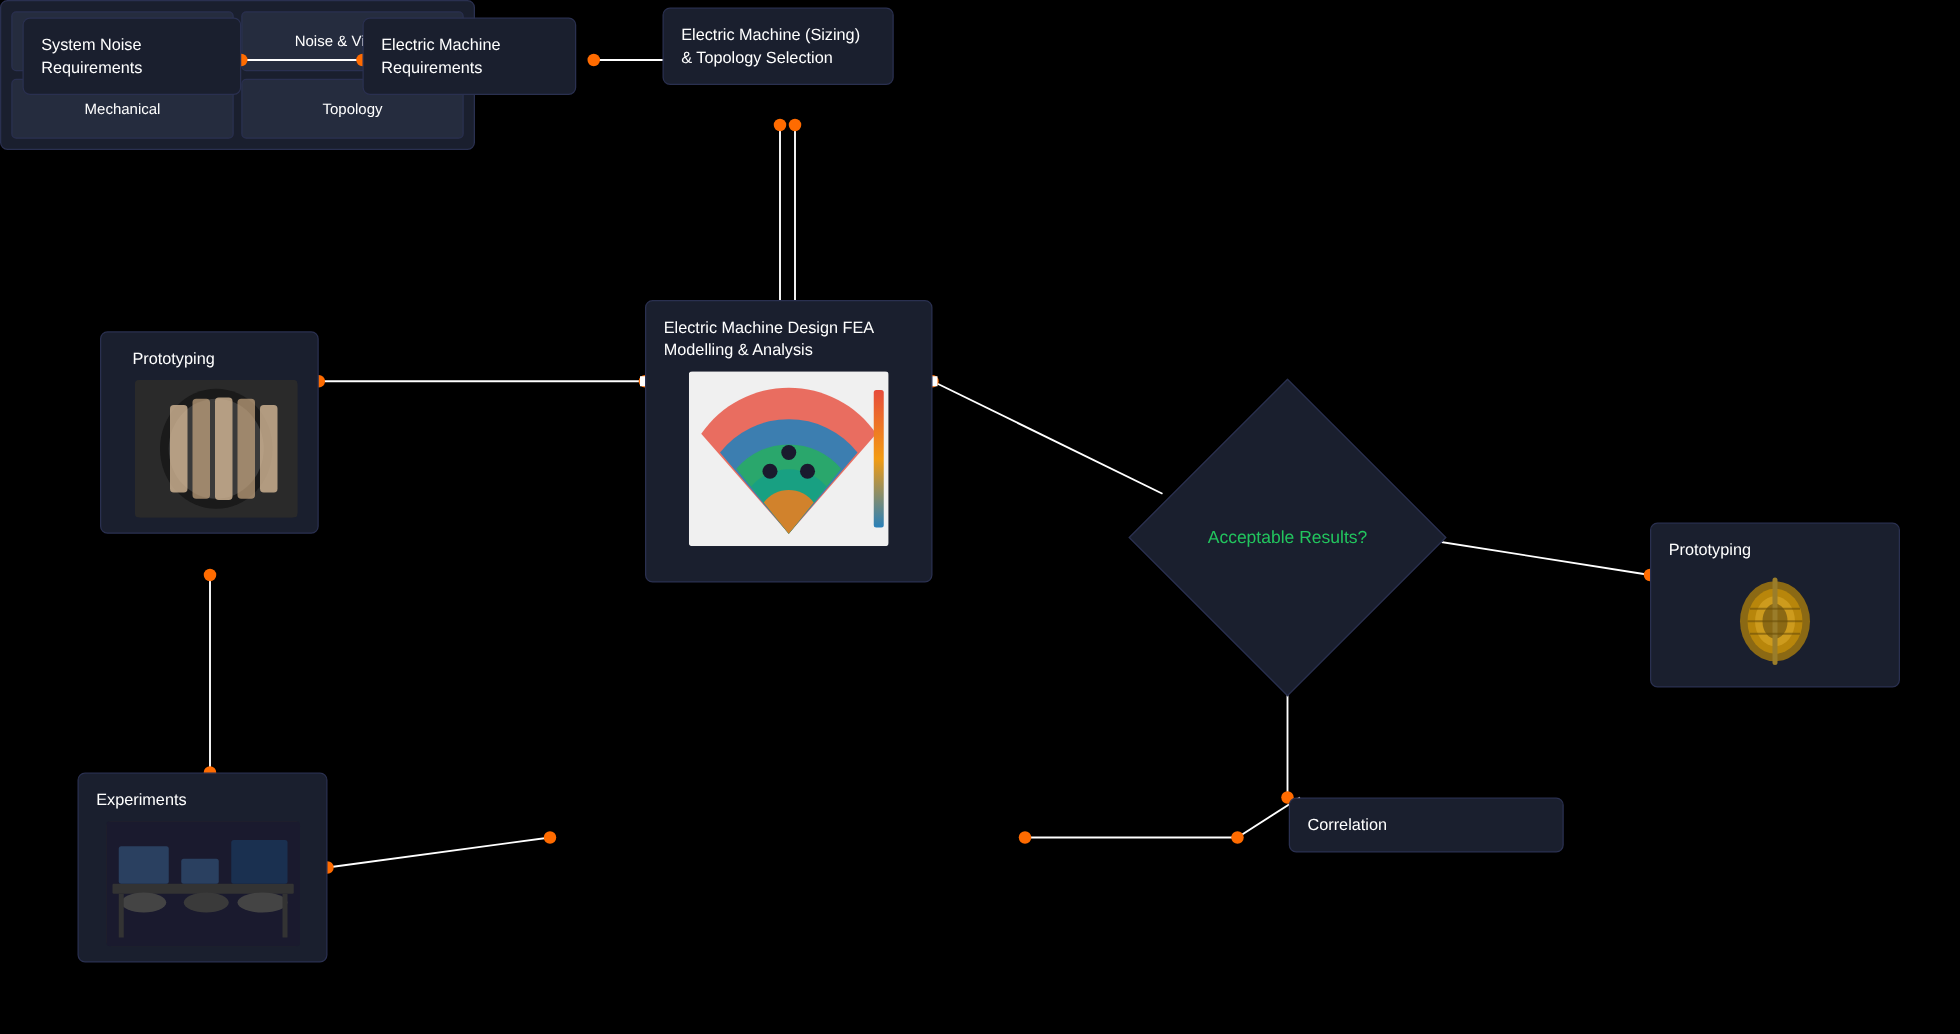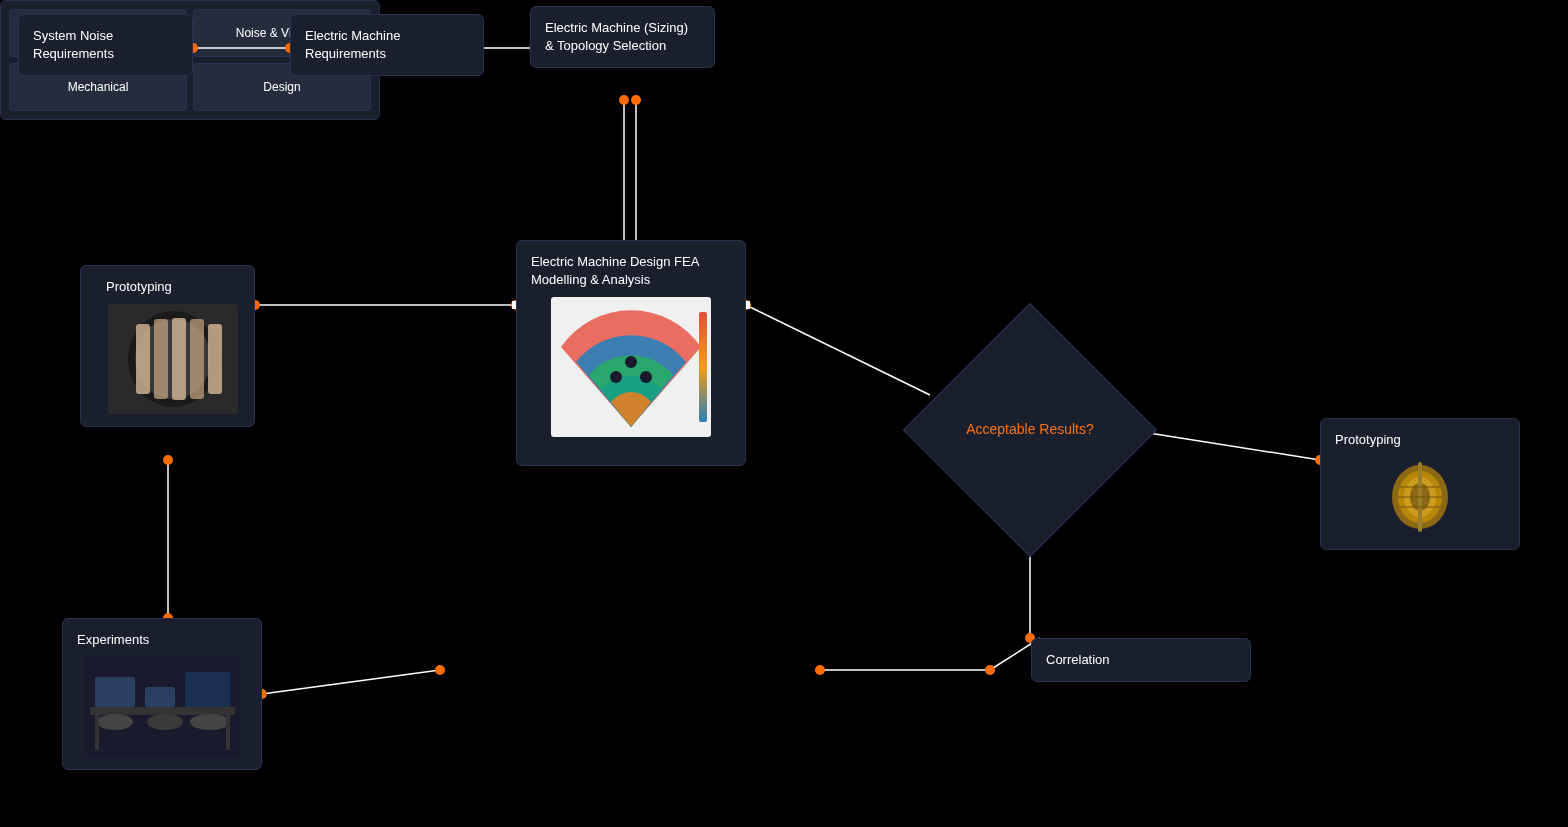--- a/index.html
+++ b/index.html
@@ -32,21 +32,21 @@
 
     .node-system-req {
       left: 18px;
       top: 14px;
       width: 175px;
     }
 
     .node-machine-req {
       left: 290px;
       top: 14px;
-      width: 194px;
+      width: 171px;
     }
 
     .node-sizing {
       left: 530px;
       top: 6px;
       width: 185px;
     }
 
     .node-fea {
       left: 516px;
@@ -113,21 +113,21 @@
 
     .diamond-text {
       position: absolute;
       left: 0;
       top: 0;
       width: 200px;
       height: 200px;
       display: flex;
       align-items: center;
       justify-content: center;
-      color: #f97316;
+      color: #22c55e;
       font-size: 14px;
       text-align: center;
       line-height: 1.4;
     }
 
     
     .fea-image {
       width: 160px;
       height: 140px;
       margin: 8px auto 4px;
@@ -387,21 +387,21 @@
       <div class="analysis-cell">
         <span>Experiments</span>
       </div>
       <div class="analysis-cell">
         <span>Noise &amp; Vibration</span>
       </div>
       <div class="analysis-cell">
         <span>Mechanical</span>
       </div>
       <div class="analysis-cell">
-        <span>Design</span>
+        <span>Topology</span>
       </div>
     </div>
   </div>
 
   <div class="node node-correlation">
     <span>Correlation</span>
   </div>
 
   <div class="node node-production">
     <span>Prototyping</span>

